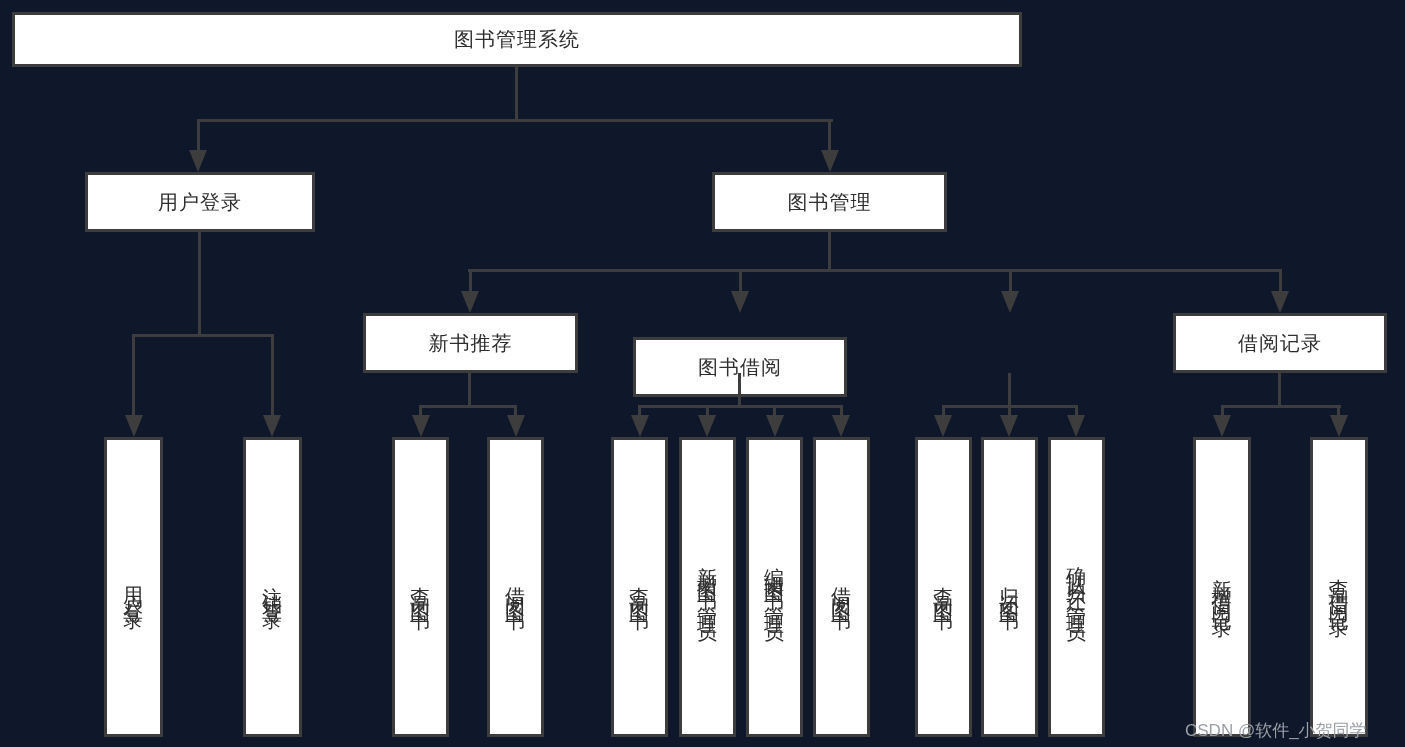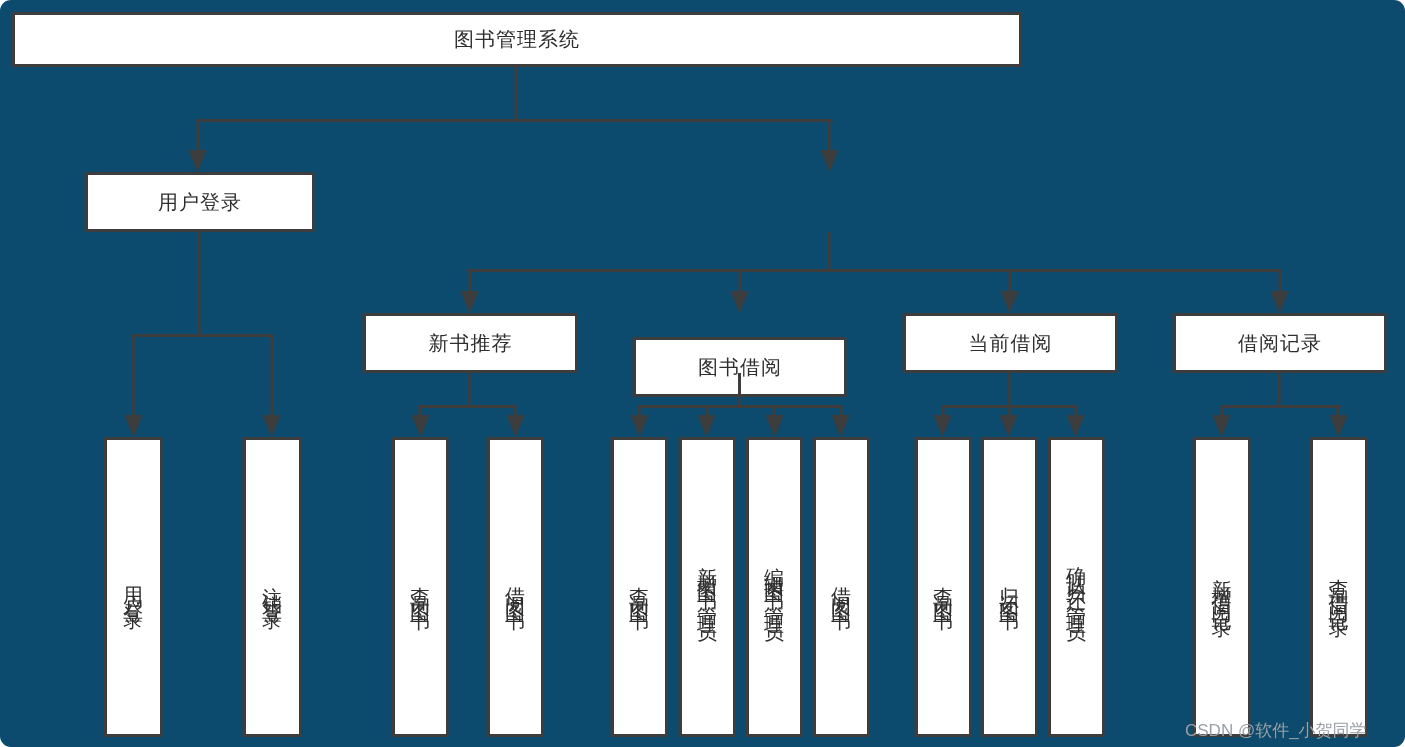--- a/index.html
+++ b/index.html
@@ -1,23 +1,22 @@
 <!DOCTYPE html>
 <html><head>
 <meta charset="utf-8">
 <style>
   html, body { margin: 0; padding: 0; background: #ffffff; }
   .canvas {
     position: relative;
     width: 1405px;
     height: 747px;
-    background: #0c4a6e;
+    background: #0f172a;
     overflow: hidden;
     font-family: "Liberation Sans", sans-serif;
-    border-radius: 11px;
   }
   .box {
     position: absolute;
     box-sizing: border-box;
     border: 3px solid #3d3d3d;
     background: #ffffff;
     display: flex;
     align-items: center;
     justify-content: center;
     font-size: 20px;
@@ -62,20 +61,23 @@
   <div class="vline" style="left:515px; top:67px; height:53px;"></div>
   <div class="hline" style="left:197px; top:119px; width:636px;"></div>
   <div class="vline" style="left:197px; top:119px; height:32px;"></div>
   <div class="tri" style="left:189px; top:150px;"></div>
   <div class="vline" style="left:828px; top:119px; height:32px;"></div>
   <div class="tri" style="left:821px; top:150px;"></div>
 
   <div class="box" style="left:85px; top:172px; width:230px; height:60px;">
     <span>用户登录</span>
   </div>
+  <div class="box" style="left:712px; top:172px; width:235px; height:60px;">
+    <span>图书管理</span>
+  </div>
 
   <div class="vline" style="left:198px; top:232px; height:104px;"></div>
   <div class="hline" style="left:132px; top:334px; width:142px;"></div>
   <div class="vline" style="left:132px; top:334px; height:83px;"></div>
   <div class="tri" style="left:125px; top:415px;"></div>
   <div class="vline" style="left:271px; top:334px; height:83px;"></div>
   <div class="tri" style="left:263px; top:415px;"></div>
 
   <div class="vline" style="left:828px; top:232px; height:40px;"></div>
   <div class="hline" style="left:468px; top:269px; width:814px;"></div>
@@ -86,23 +88,20 @@
   <div class="vline" style="left:1009px; top:269px; height:24px;"></div>
   <div class="tri" style="left:1001px; top:291px;"></div>
   <div class="vline" style="left:1279px; top:269px; height:24px;"></div>
   <div class="tri" style="left:1271px; top:291px;"></div>
 
   <div class="box" style="left:363px; top:313px; width:215px; height:60px;">
     <span>新书推荐</span>
   </div>
   <div class="box" style="left:633px; top:313px; width:214px; height:60px;margin-top:24px;">
     <span>图书借阅</span>
-  </div>
-  <div class="box" style="left:903px; top:313px; width:215px; height:60px;">
-    <span>当前借阅</span>
   </div>
   <div class="box" style="left:1173px; top:313px; width:214px; height:60px;">
     <span>借阅记录</span>
   </div>
 
   <div class="vline" style="left:468px; top:373px; height:35px;"></div>
   <div class="hline" style="left:419px; top:405px; width:98px;"></div>
   <div class="vline" style="left:419px; top:405px; height:14px;"></div>
   <div class="tri" style="left:412px; top:415px;"></div>
   <div class="vline" style="left:514px; top:405px; height:14px;"></div>

